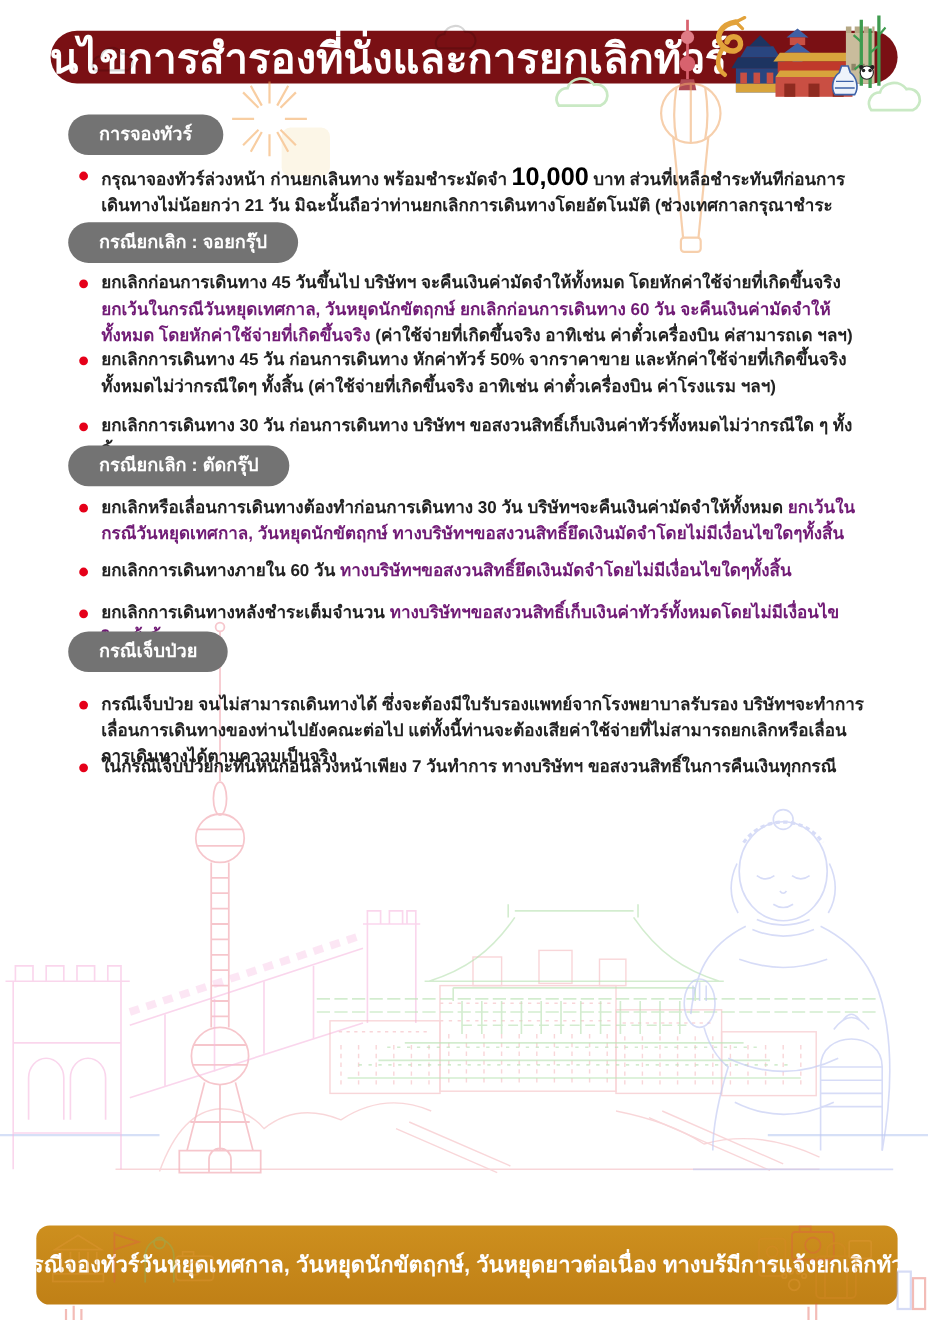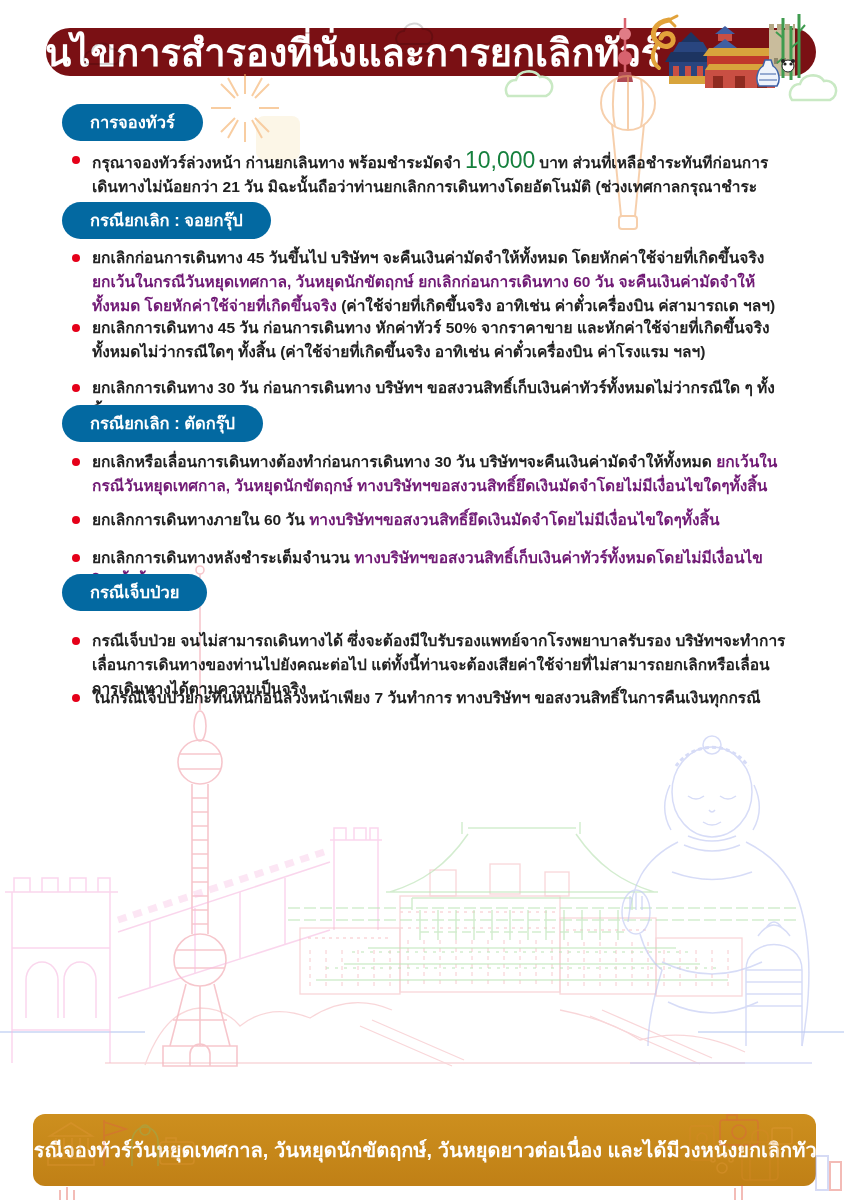--- a/index.html
+++ b/index.html
@@ -19,37 +19,37 @@
     color:#ffffff;font-size:38px;font-weight:bold;white-space:nowrap;
   }
   .header-illustrations{position:absolute;right:10px;top:-20px;z-index:2;}
   
   .top-decor{position:absolute;left:0;top:0;z-index:2;pointer-events:none;}
   .skyline{position:absolute;left:0;top:540px;z-index:0;pointer-events:none;}
   .footer-decor{position:absolute;left:0;top:1100px;z-index:4;pointer-events:none;}
   
   .pill{
     position:absolute;left:62px;z-index:3;
-    background:#0369a1;color:#ffffff;border-radius:19px;
+    background:#737373;color:#ffffff;border-radius:19px;
     height:37px;line-height:37px;padding:0 28px;
     font-size:16.5px;font-weight:bold;white-space:nowrap;
   }
   .bullet{
     position:absolute;left:62px;width:724px;z-index:3;
     display:flex;align-items:flex-start;
   }
   .dot{
     flex:0 0 8px;width:8px;height:8px;border-radius:50%;
     background:#e50019;margin:8px 12px 0 10px;
   }
   .btxt{
     flex:1;font-size:15.5px;line-height:24px;font-weight:bold;color:#222222;
   }
   .t-red{color:#701a75;}
-  .t-amount{color:#15803d;font-size:23px;font-weight:normal;padding:0 4px;}
+  .t-amount{color:#000000;font-size:23px;font-weight:bold;padding:0 4px;}
   
   .footer-banner{
     position:absolute;left:33px;top:1114px;width:783px;height:72px;z-index:3;
     background:linear-gradient(180deg,#cd8f1e 0%,#c08016 100%);
     border-radius:12px;display:flex;flex-direction:column;
     align-items:center;justify-content:center;
   }
   .footer-line{color:#ffffff;font-size:20px;line-height:27px;font-weight:bold;white-space:nowrap;}
 </style>
 </head>
@@ -285,21 +285,21 @@
   <span class="dot"></span>
   <span class="btxt"><span>กรณีเจ็บป่วย จนไม่สามารถเดินทางได้ ซึ่งจะต้องมีใบรับรองแพทย์จากโรงพยาบาลรับรอง บริษัทฯจะทำการเลื่อนการเดินทางของท่านไปยังคณะต่อไป แต่ทั้งนี้ท่านจะต้องเสียค่าใช้จ่ายที่ไม่สามารถยกเลิกหรือเลื่อนการเดินทางได้ตามความเป็นจริง</span></span>
 </div>
 
 <div class="bullet" style="top:686px">
   <span class="dot"></span>
   <span class="btxt"><span>ในกรณีเจ็บป่วยกะทันหันก่อนล่วงหน้าเพียง 7 วันทำการ ทางบริษัทฯ ขอสงวนสิทธิ์ในการคืนเงินทุกกรณี</span></span>
 </div>
 
 <div class="footer-banner">
-  <div class="footer-line">กรณีจองทัวร์วันหยุดเทศกาล, วันหยุดนักขัตฤกษ์, วันหยุดยาวต่อเนื่อง และได้มีวงหน้งยกเลิกทัวร์</div>
+  <div class="footer-line">กรณีจองทัวร์วันหยุดเทศกาล, วันหยุดนักขัตฤกษ์, วันหยุดยาวต่อเนื่อง ทางบร้มีการแจ้งยกเลิกทัวร์</div>
 </div>
 
 <svg class="footer-decor" width="844" height="100" viewBox="0 0 844 100">
   <g opacity="0.35" fill="none" stroke-width="1.6">
     <g stroke="#e59a3c">
       <path d="M50,36 L71,23 L92,36 Z M50,36 H92"></path>
       <path d="M56,38 V58 M64,38 V58 M72,38 V58 M80,38 V58 M88,38 V58"></path>
       <rect x="48" y="58" width="46" height="7"></rect>
     </g>
     <g stroke="#e2574c">

